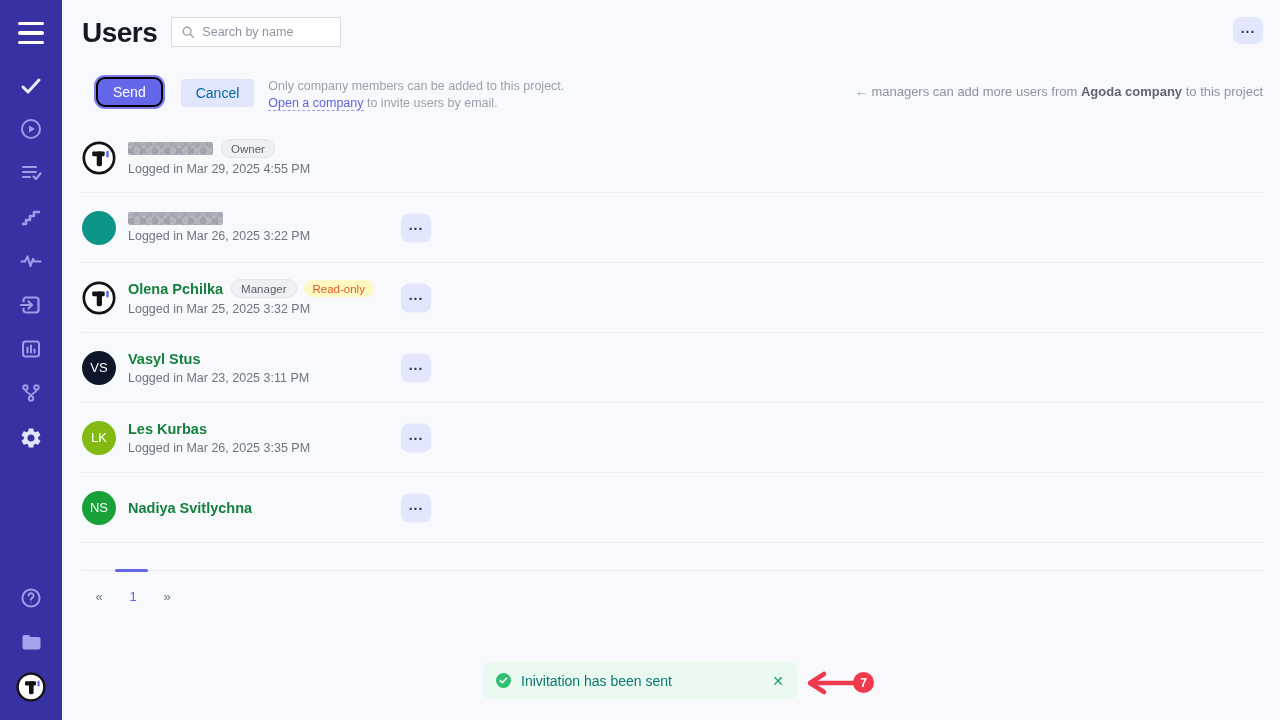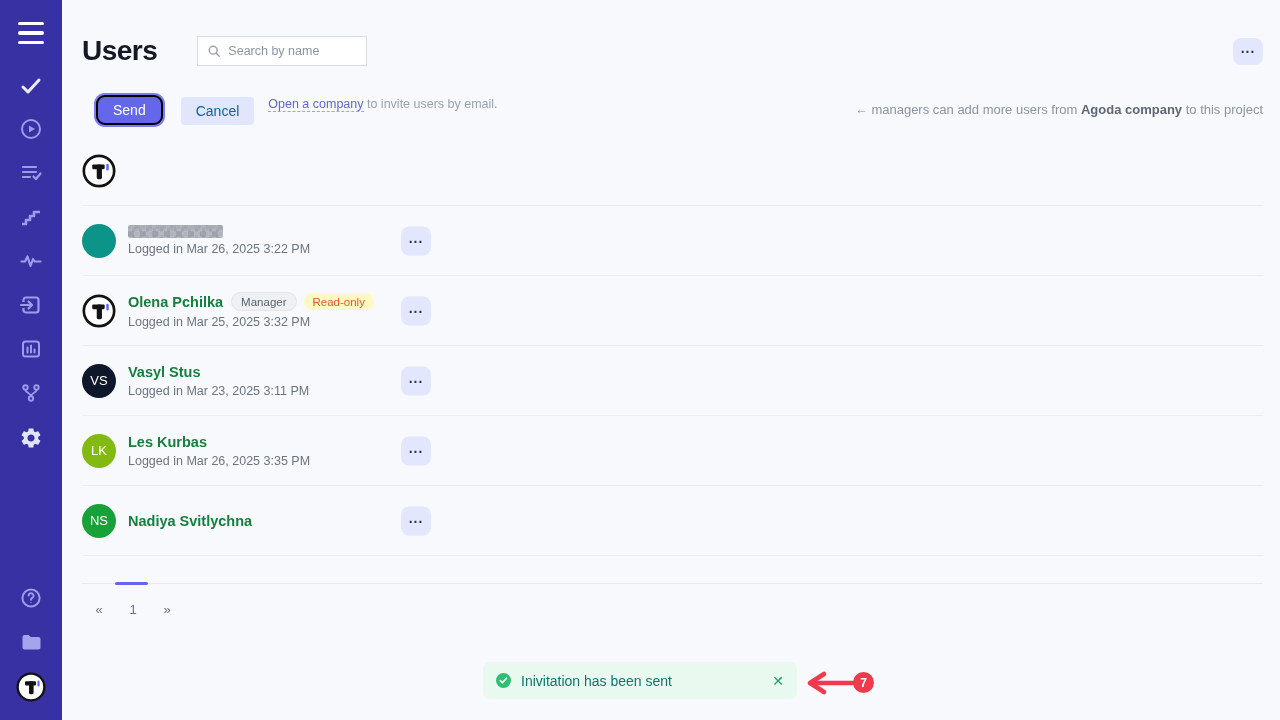--- a/index.html
+++ b/index.html
@@ -9,21 +9,21 @@
   .sidebar { position:fixed; left:0; top:0; width:62px; height:720px; background:#3831a3; z-index:5; }
   .sb-icon { position:absolute; left:19px; width:24px; height:24px; display:flex; align-items:center; justify-content:center; cursor:pointer; }
   .sb-icon svg { width:24px; height:24px; }
   .hamburger { position:absolute; left:18px; top:22px; width:26px; height:22px; display:flex; flex-direction:column; justify-content:space-between; cursor:pointer; }
   .hamburger i { display:block; height:3.4px; background:#ffffff; border-radius:2px; }
   .sb-logo { position:absolute; left:16px; top:672px; width:30px; height:30px; cursor:pointer; }
 
   
   .main { position:relative; margin-left:62px; width:1218px; height:720px; padding:0 17px 0 20px; }
 
-  .header { display:flex; align-items:center; padding-top:35px;gap:26px; }
+  .header { display:flex; align-items:flex-start; padding-top:17px; }
   .page-title { font-size:28px; font-weight:700; color:#141a25; letter-spacing:-0.5px; }
   .search-box { margin-left:14px; width:170px; height:30px; background:#fff; border:1px solid #d9dce3; border-radius:0; display:flex; align-items:center; padding:0 9px; }
   .search-box svg { flex:0 0 auto; }
   .search-box input { border:none; outline:none; width:100%; margin-left:7px; font-size:12.5px; color:#394050; background:transparent; font-family:"Liberation Sans",sans-serif; }
   .search-box input::placeholder { color:#8d94a1; }
   .more-btn { background:#e2e7fd; border:none; border-radius:8px; color:#2e3440; font-weight:700; font-size:14px; letter-spacing:1px; cursor:pointer; display:flex; align-items:center; justify-content:center; }
   .more-btn span { transform:translateY(-3px); }
   .header .more-btn { margin-left:auto; width:30px; height:27px; }
 
   
@@ -166,35 +166,45 @@
     </div>
     <button class="more-btn">
         <span>...</span>
       </button>
   </div>
 
   <div class="invite-row">
     <button class="btn-send">Send</button>
     <button class="btn-cancel">Cancel</button>
     <div class="invite-note">
+      <div>Only company members can be added to this project.</div>
       <div><a>Open a company</a><span> to invite users by email.</span></div>
     </div>
     <div class="manager-note"><span>← managers can add more users from </span><b>Agoda company</b><span> to this project</span></div>
   </div>
 
   <div class="user-list" id="user-list">
       <div class="user-row">
       <div class="avatar">
           <svg viewBox="0 0 30 30">
             <circle cx="15" cy="15" r="13.4" fill="#ffffff" stroke="#131313" stroke-width="2.4"></circle>
             <rect x="9" y="9.2" width="11" height="4.2" rx="1" fill="#131313"></rect>
             <rect x="13" y="9.2" width="4.6" height="13" rx="1.4" fill="#131313"></rect>
             <rect x="21.4" y="8.6" width="2.2" height="6" rx="1.1" fill="#5b6cf5"></rect>
           </svg>
         </div>
+      <div class="user-info">
+        <div class="name-line">
+          <div class="blurred" style="width: 85px;"></div>
+          <span class="badges">
+              <span class="badge badge-gray">Owner</span>
+            </span>
+        </div>
+        <div class="logged-in">Logged in Mar 29, 2025 4:55 PM</div>
+      </div>
 
     </div>
       <div class="user-row">
       <div class="avatar" style="background: rgb(13, 148, 136);"></div>
       <div class="user-info">
         <div class="name-line">
           <div class="blurred" style="width: 95px;"></div>
 
         </div>
         <div class="logged-in">Logged in Mar 26, 2025 3:22 PM</div>

